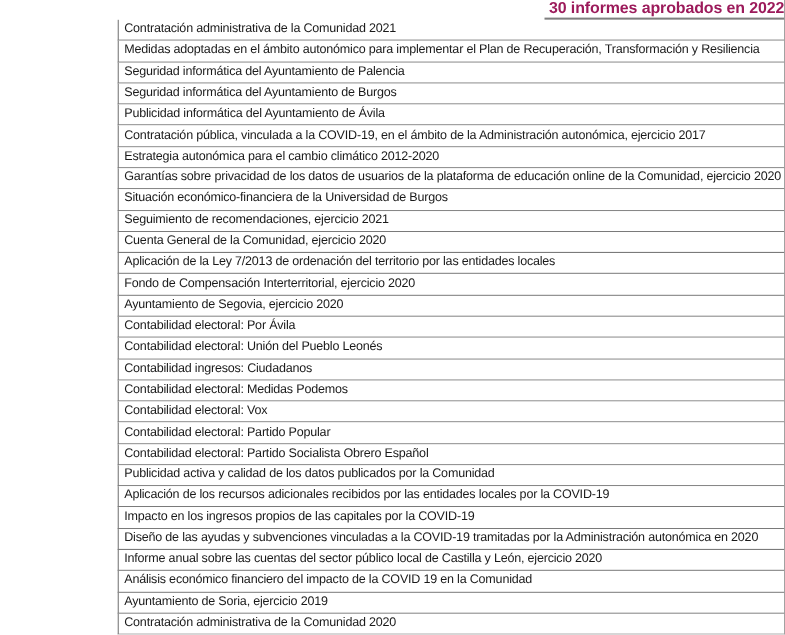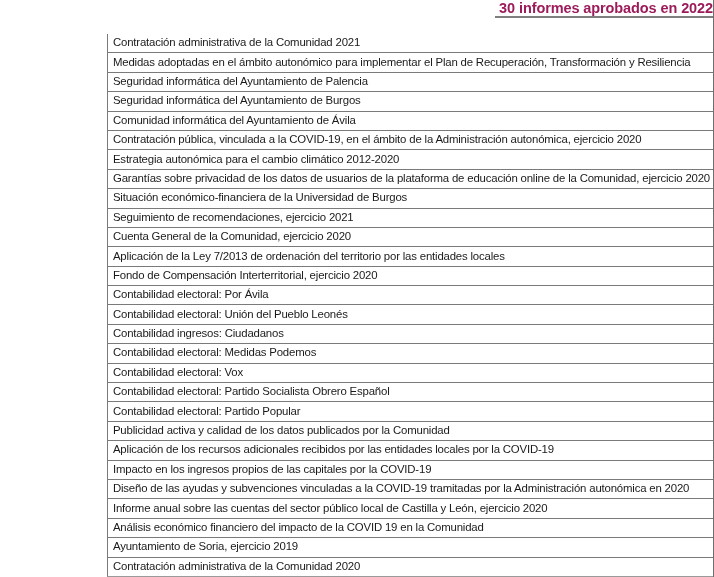--- a/index.html
+++ b/index.html
@@ -37,21 +37,20 @@
     font-weight: bold;
     letter-spacing: -0.1px;
     color: #9c1b5b;
     white-space: nowrap;
     line-height: 1;
   }
   .rows {
     flex: 1 1 auto;
     display: flex;
     flex-direction: column;
-    margin-top: 16px;
   }
   .report-row {
     box-sizing: border-box;
     flex: 1 1 0;
     min-height: 0;
     display: flex;
     align-items: center;
     padding-left: 5px;
     padding-right: 3px;
     background: #ffffff;
@@ -82,24 +81,24 @@
       <div class="report-row">
         <span>Medidas adoptadas en el ámbito autonómico para implementar el Plan de Recuperación, Transformación y Resiliencia</span>
       </div>
       <div class="report-row">
         <span>Seguridad informática del Ayuntamiento de Palencia</span>
       </div>
       <div class="report-row">
         <span>Seguridad informática del Ayuntamiento de Burgos</span>
       </div>
       <div class="report-row">
-        <span>Comunidad informática del Ayuntamiento de Ávila</span>
+        <span>Publicidad informática del Ayuntamiento de Ávila</span>
       </div>
       <div class="report-row">
-        <span>Contratación pública, vinculada a la COVID-19, en el ámbito de la Administración autonómica, ejercicio 2020</span>
+        <span>Contratación pública, vinculada a la COVID-19, en el ámbito de la Administración autonómica, ejercicio 2017</span>
       </div>
       <div class="report-row">
         <span>Estrategia autonómica para el cambio climático 2012-2020</span>
       </div>
       <div class="report-row">
         <span>Garantías sobre privacidad de los datos de usuarios de la plataforma de educación online de la Comunidad, ejercicio 2020</span>
       </div>
       <div class="report-row">
         <span>Situación económico-financiera de la Universidad de Burgos</span>
       </div>
@@ -109,39 +108,42 @@
       <div class="report-row">
         <span>Cuenta General de la Comunidad, ejercicio 2020</span>
       </div>
       <div class="report-row">
         <span>Aplicación de la Ley 7/2013 de ordenación del territorio por las entidades locales</span>
       </div>
       <div class="report-row">
         <span>Fondo de Compensación Interterritorial, ejercicio 2020</span>
       </div>
       <div class="report-row">
+        <span>Ayuntamiento de Segovia, ejercicio 2020</span>
+      </div>
+      <div class="report-row">
         <span>Contabilidad electoral: Por Ávila</span>
       </div>
       <div class="report-row">
         <span>Contabilidad electoral: Unión del Pueblo Leonés</span>
       </div>
       <div class="report-row">
         <span>Contabilidad ingresos: Ciudadanos</span>
       </div>
       <div class="report-row">
         <span>Contabilidad electoral: Medidas Podemos</span>
       </div>
       <div class="report-row">
         <span>Contabilidad electoral: Vox</span>
       </div>
       <div class="report-row">
-        <span>Contabilidad electoral: Partido Socialista Obrero Español</span>
+        <span>Contabilidad electoral: Partido Popular</span>
       </div>
       <div class="report-row">
-        <span>Contabilidad electoral: Partido Popular</span>
+        <span>Contabilidad electoral: Partido Socialista Obrero Español</span>
       </div>
       <div class="report-row">
         <span>Publicidad activa y calidad de los datos publicados por la Comunidad</span>
       </div>
       <div class="report-row">
         <span>Aplicación de los recursos adicionales recibidos por las entidades locales por la COVID-19</span>
       </div>
       <div class="report-row">
         <span>Impacto en los ingresos propios de las capitales por la COVID-19</span>
       </div>

